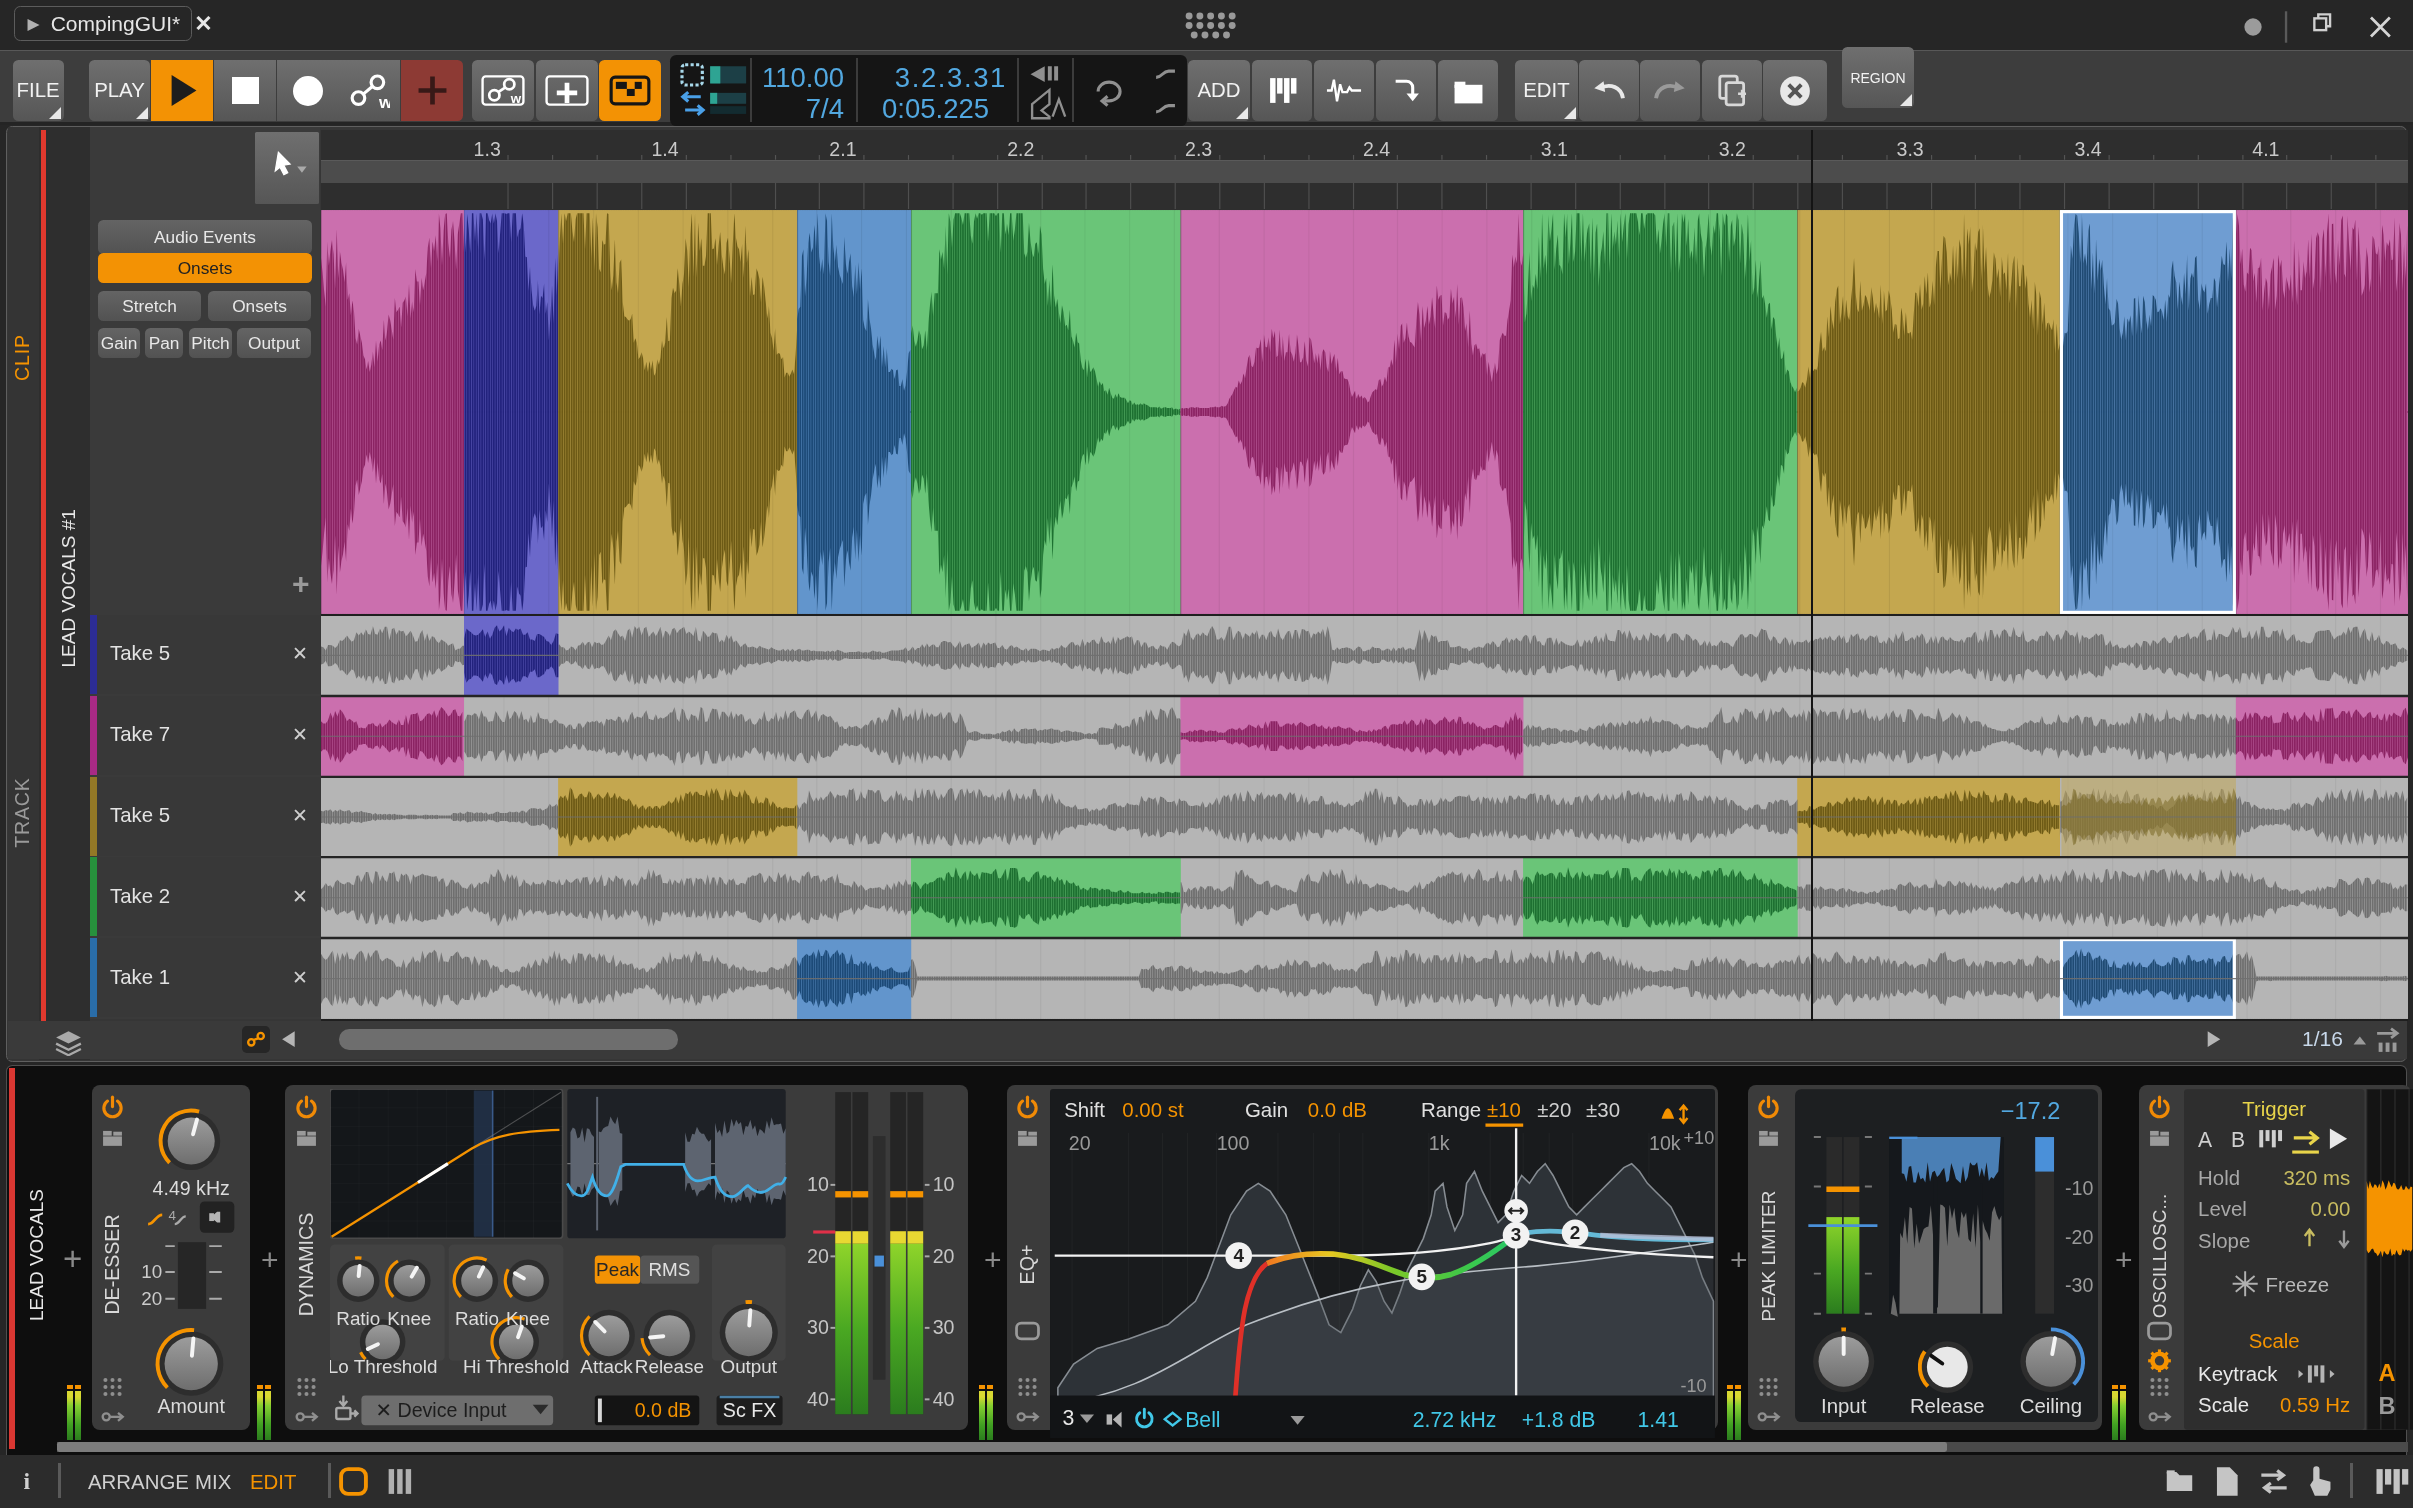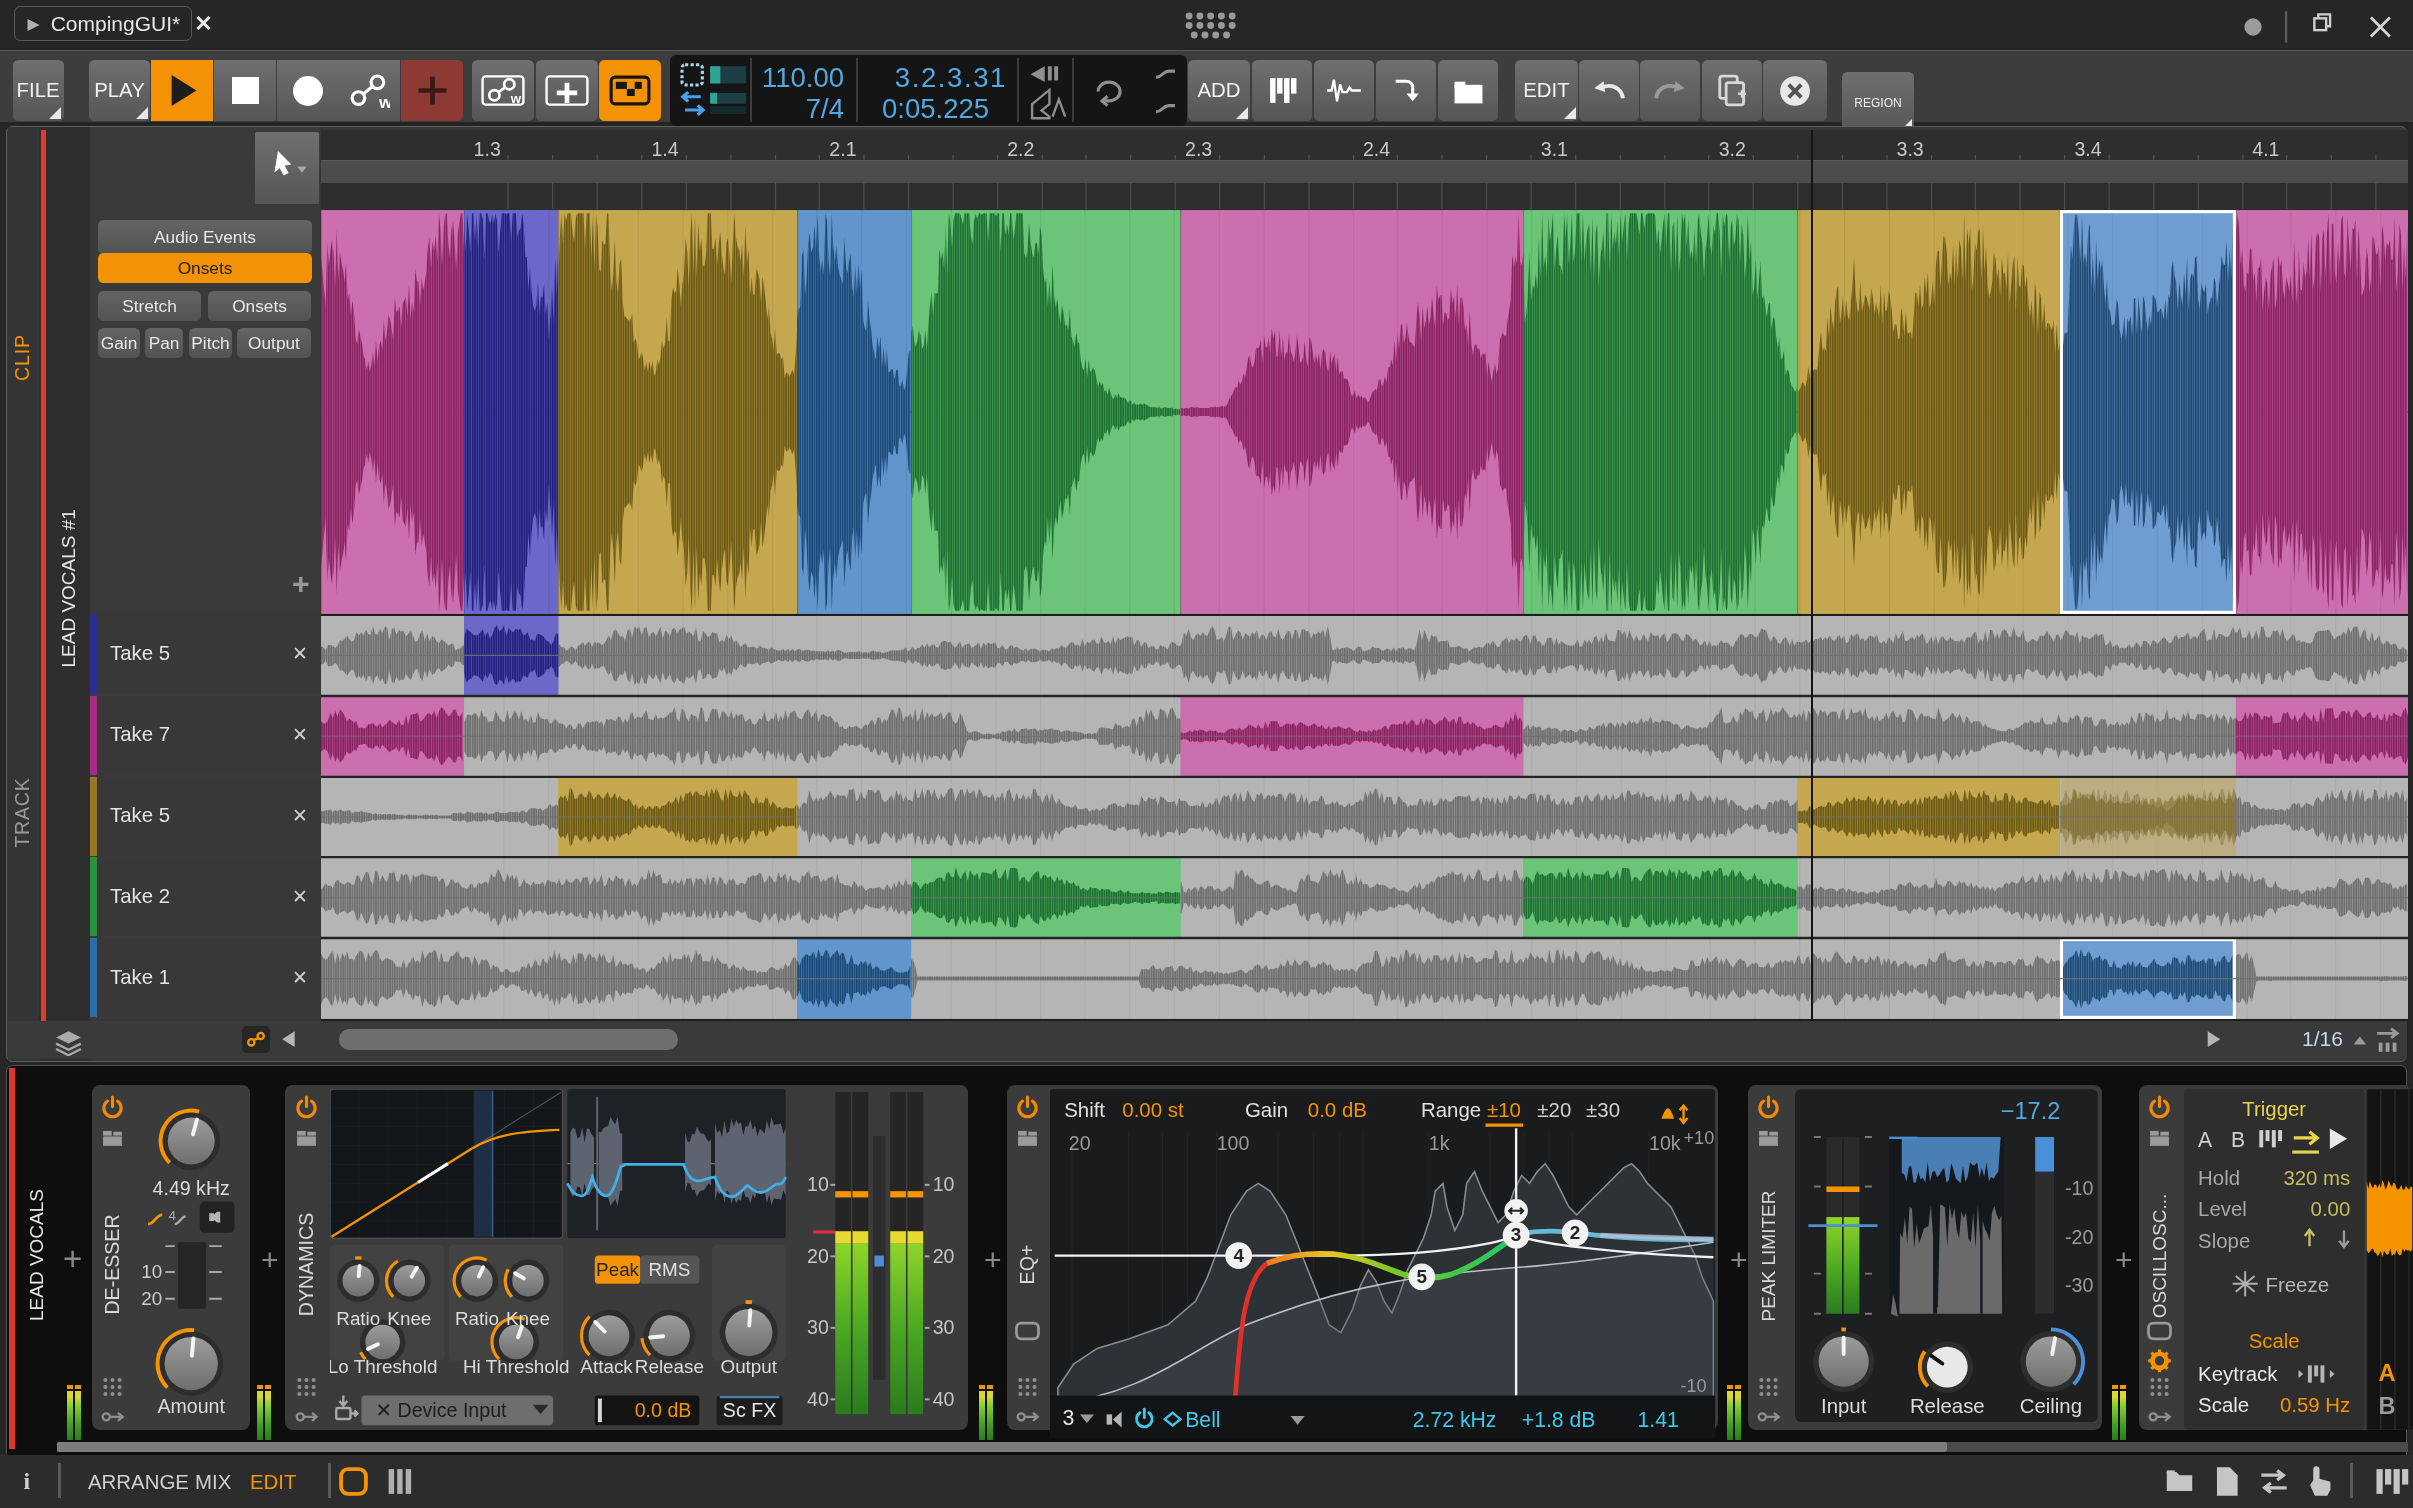--- a/index.html
+++ b/index.html
@@ -150,21 +150,21 @@
       <rect x="14" y="12" width="22" height="28" rx="3" fill="#686868" stroke="#d8d8d8" stroke-width="3.5"></rect>
       <path d="M29 26h10M34 21v10" stroke="#d8d8d8" stroke-width="3"></path>
     </svg>
   </div>
 <div class="btn" style="left:1763px;top:60px;width:64px;height:61px">
     <svg width="36" height="36" viewBox="0 0 46 46">
       <circle cx="23" cy="23" r="19" fill="#e8e8e8"></circle>
       <path d="M15 15L31 31M31 15L15 31" stroke="#555" stroke-width="5"></path>
     </svg>
   </div>
-<div class="btn fold" style="left:1842px;top:72px;width:72px;height:61px;font-size:12px">REGION</div>
+<div class="btn fold" style="left:1842px;top:47px;width:72px;height:61px;font-size:14px">REGION</div>
 <div class="abs" style="left:6.3px;top:126px;width:2401px;height:936px;background:#363636;border:1.6px solid #5f5f5f;border-radius:6.3px"></div>
 <div class="abs" style="left:7.9px;top:127px;width:31px;height:933px;background:#343434"></div>
 <div class="abs" style="left:39px;top:127px;width:51px;height:933px;background:#2e2e2e"></div>
 <div class="abs" style="left:41px;top:130px;width:4.7px;height:926px;background:#e0392e"></div>
 <div class="vtext" style="left:-11px;top:346px;width:66px;text-align:center;color:#f59300;font-size:19.6px;letter-spacing:0.8px">CLIP</div>
 <div class="vtext" style="left:-20.4px;top:801px;width:85px;text-align:center;color:#9a9a9a;font-size:19.6px;letter-spacing:0.8px">TRACK</div>
 <div class="vtext" style="left:-6.3px;top:582px;width:149px;text-align:center;color:#e8e8e8;font-size:19px">LEAD VOCALS #1</div>
 <div class="abs" style="left:90px;top:127px;width:230px;height:892px;background:#3a3a3a"></div>
 <div class="abs" style="left:321px;top:130px;width:2087px;height:30px;background:#2e2e2e"></div>
 <div class="abs" style="left:321px;top:160px;width:2087px;height:23px;background:#4c4c4c;border-top:1.6px solid #5a5a5a"></div>

